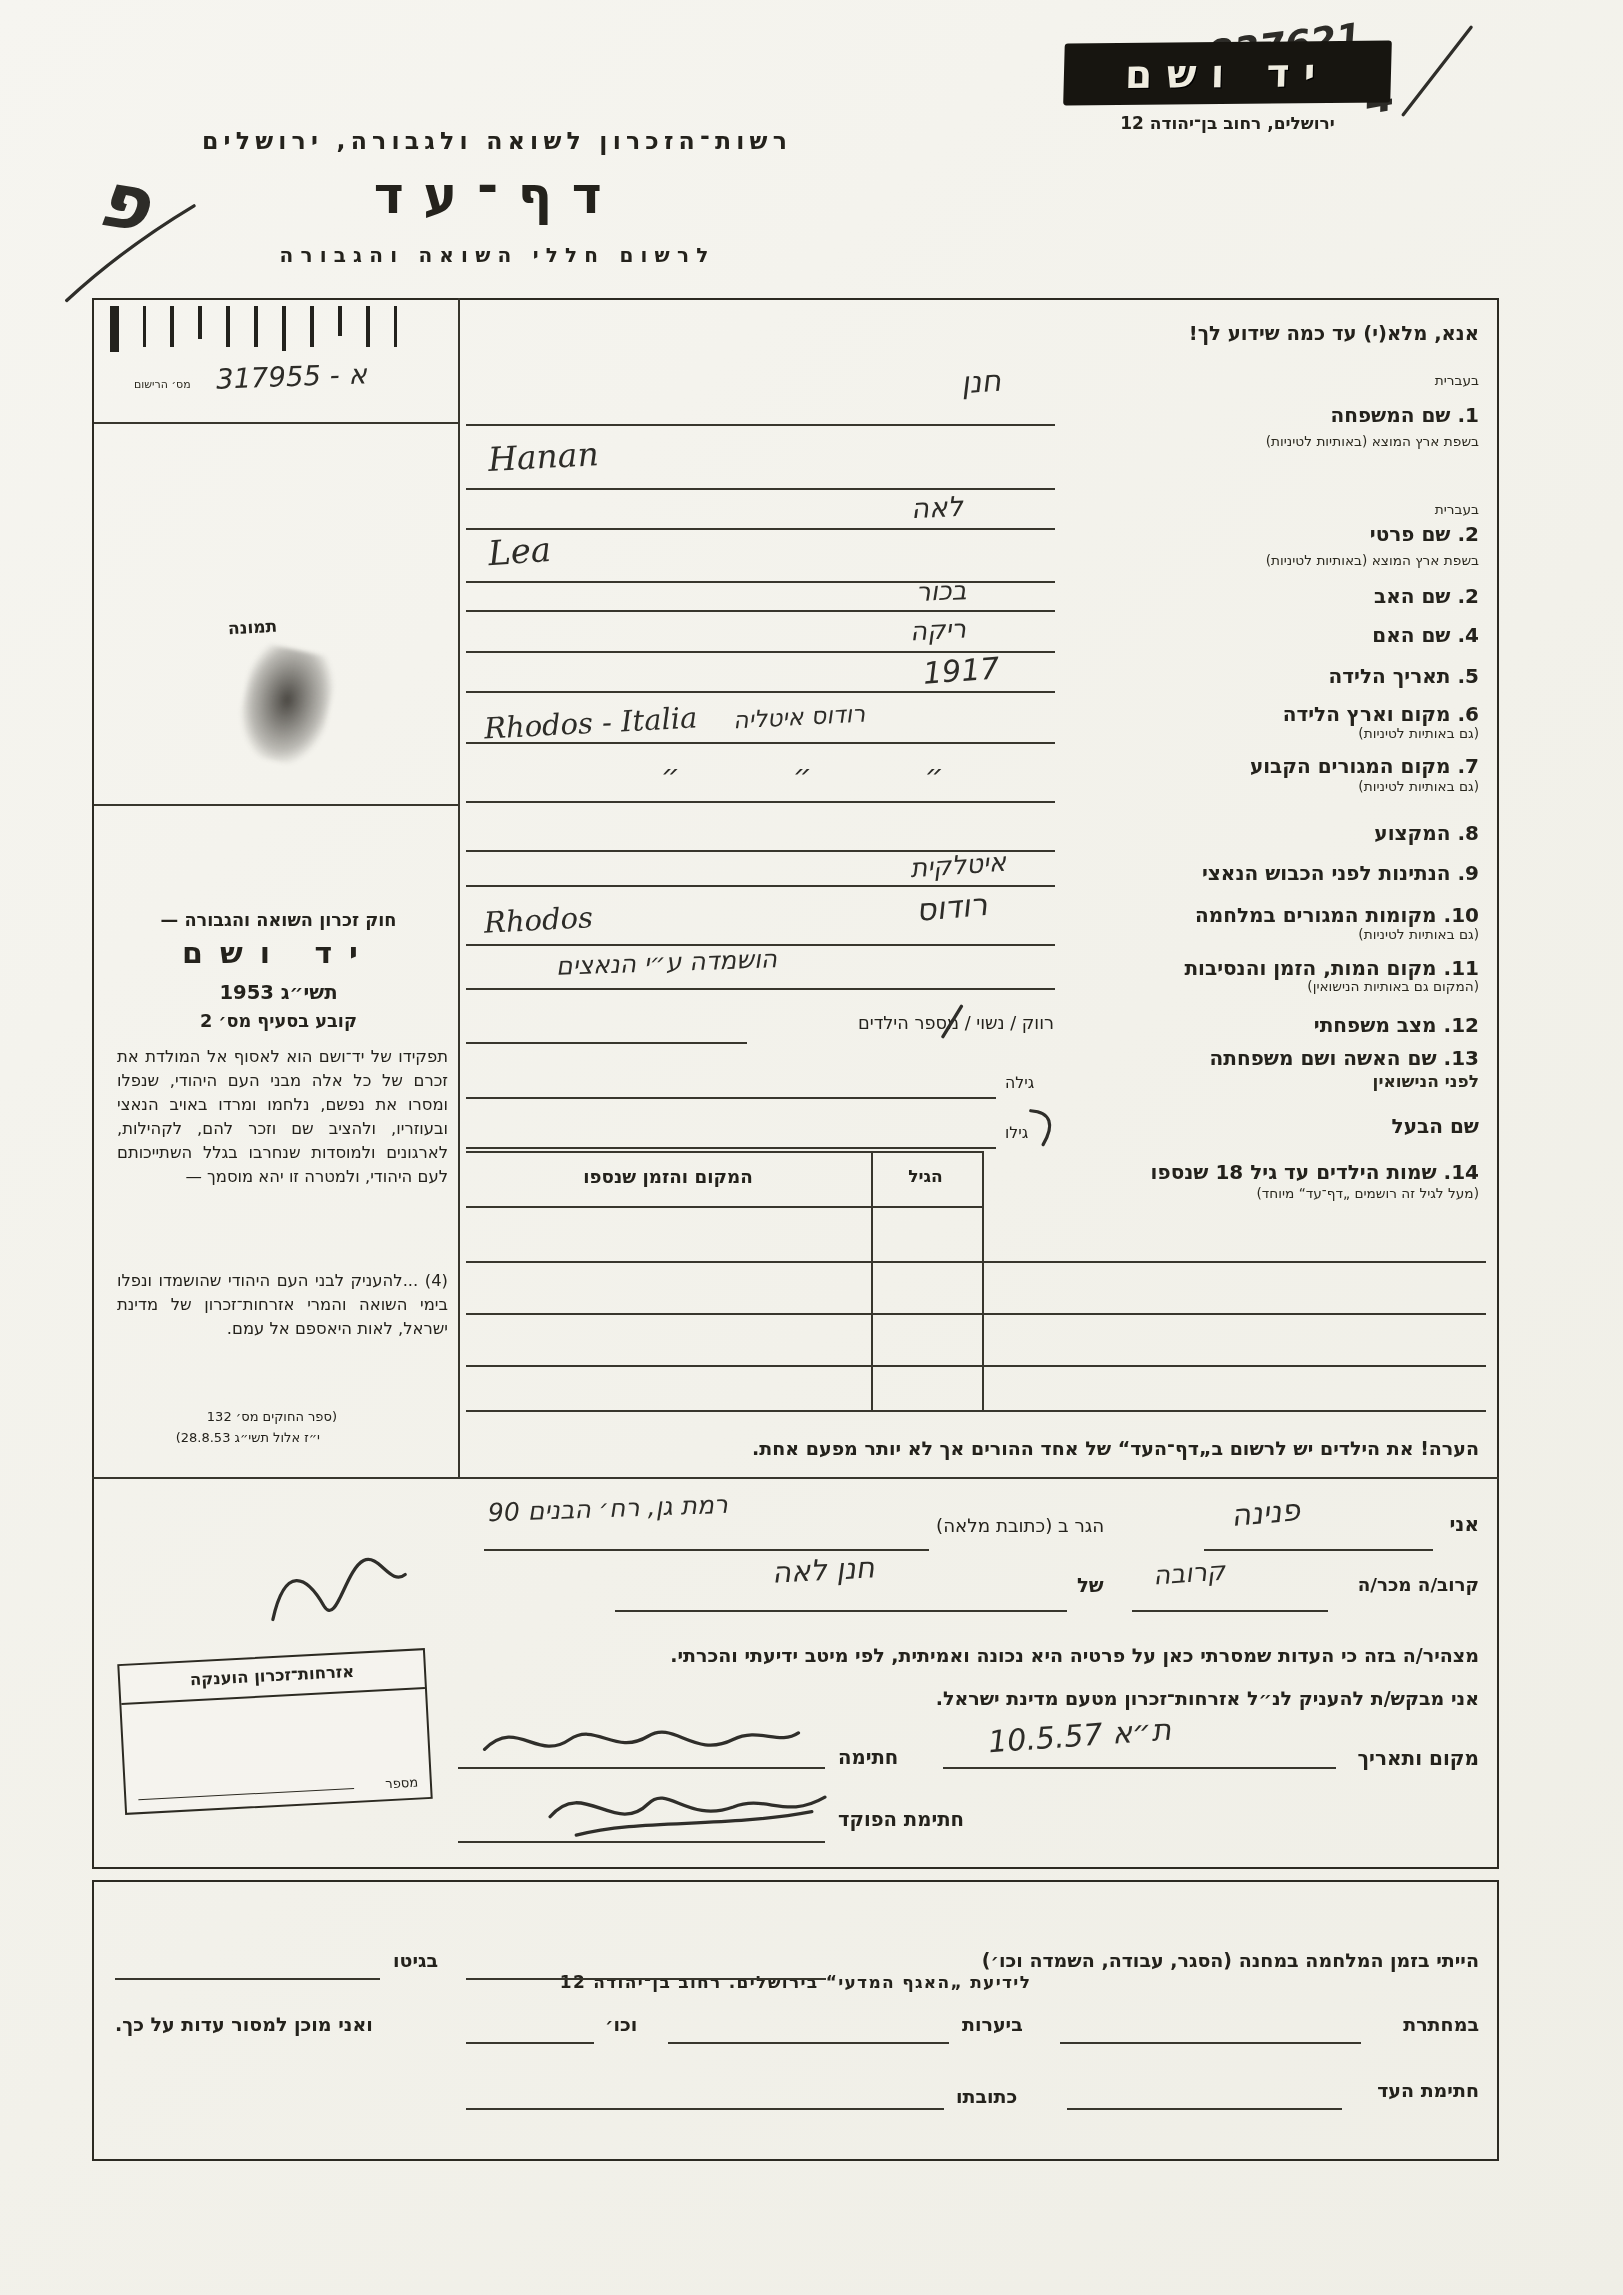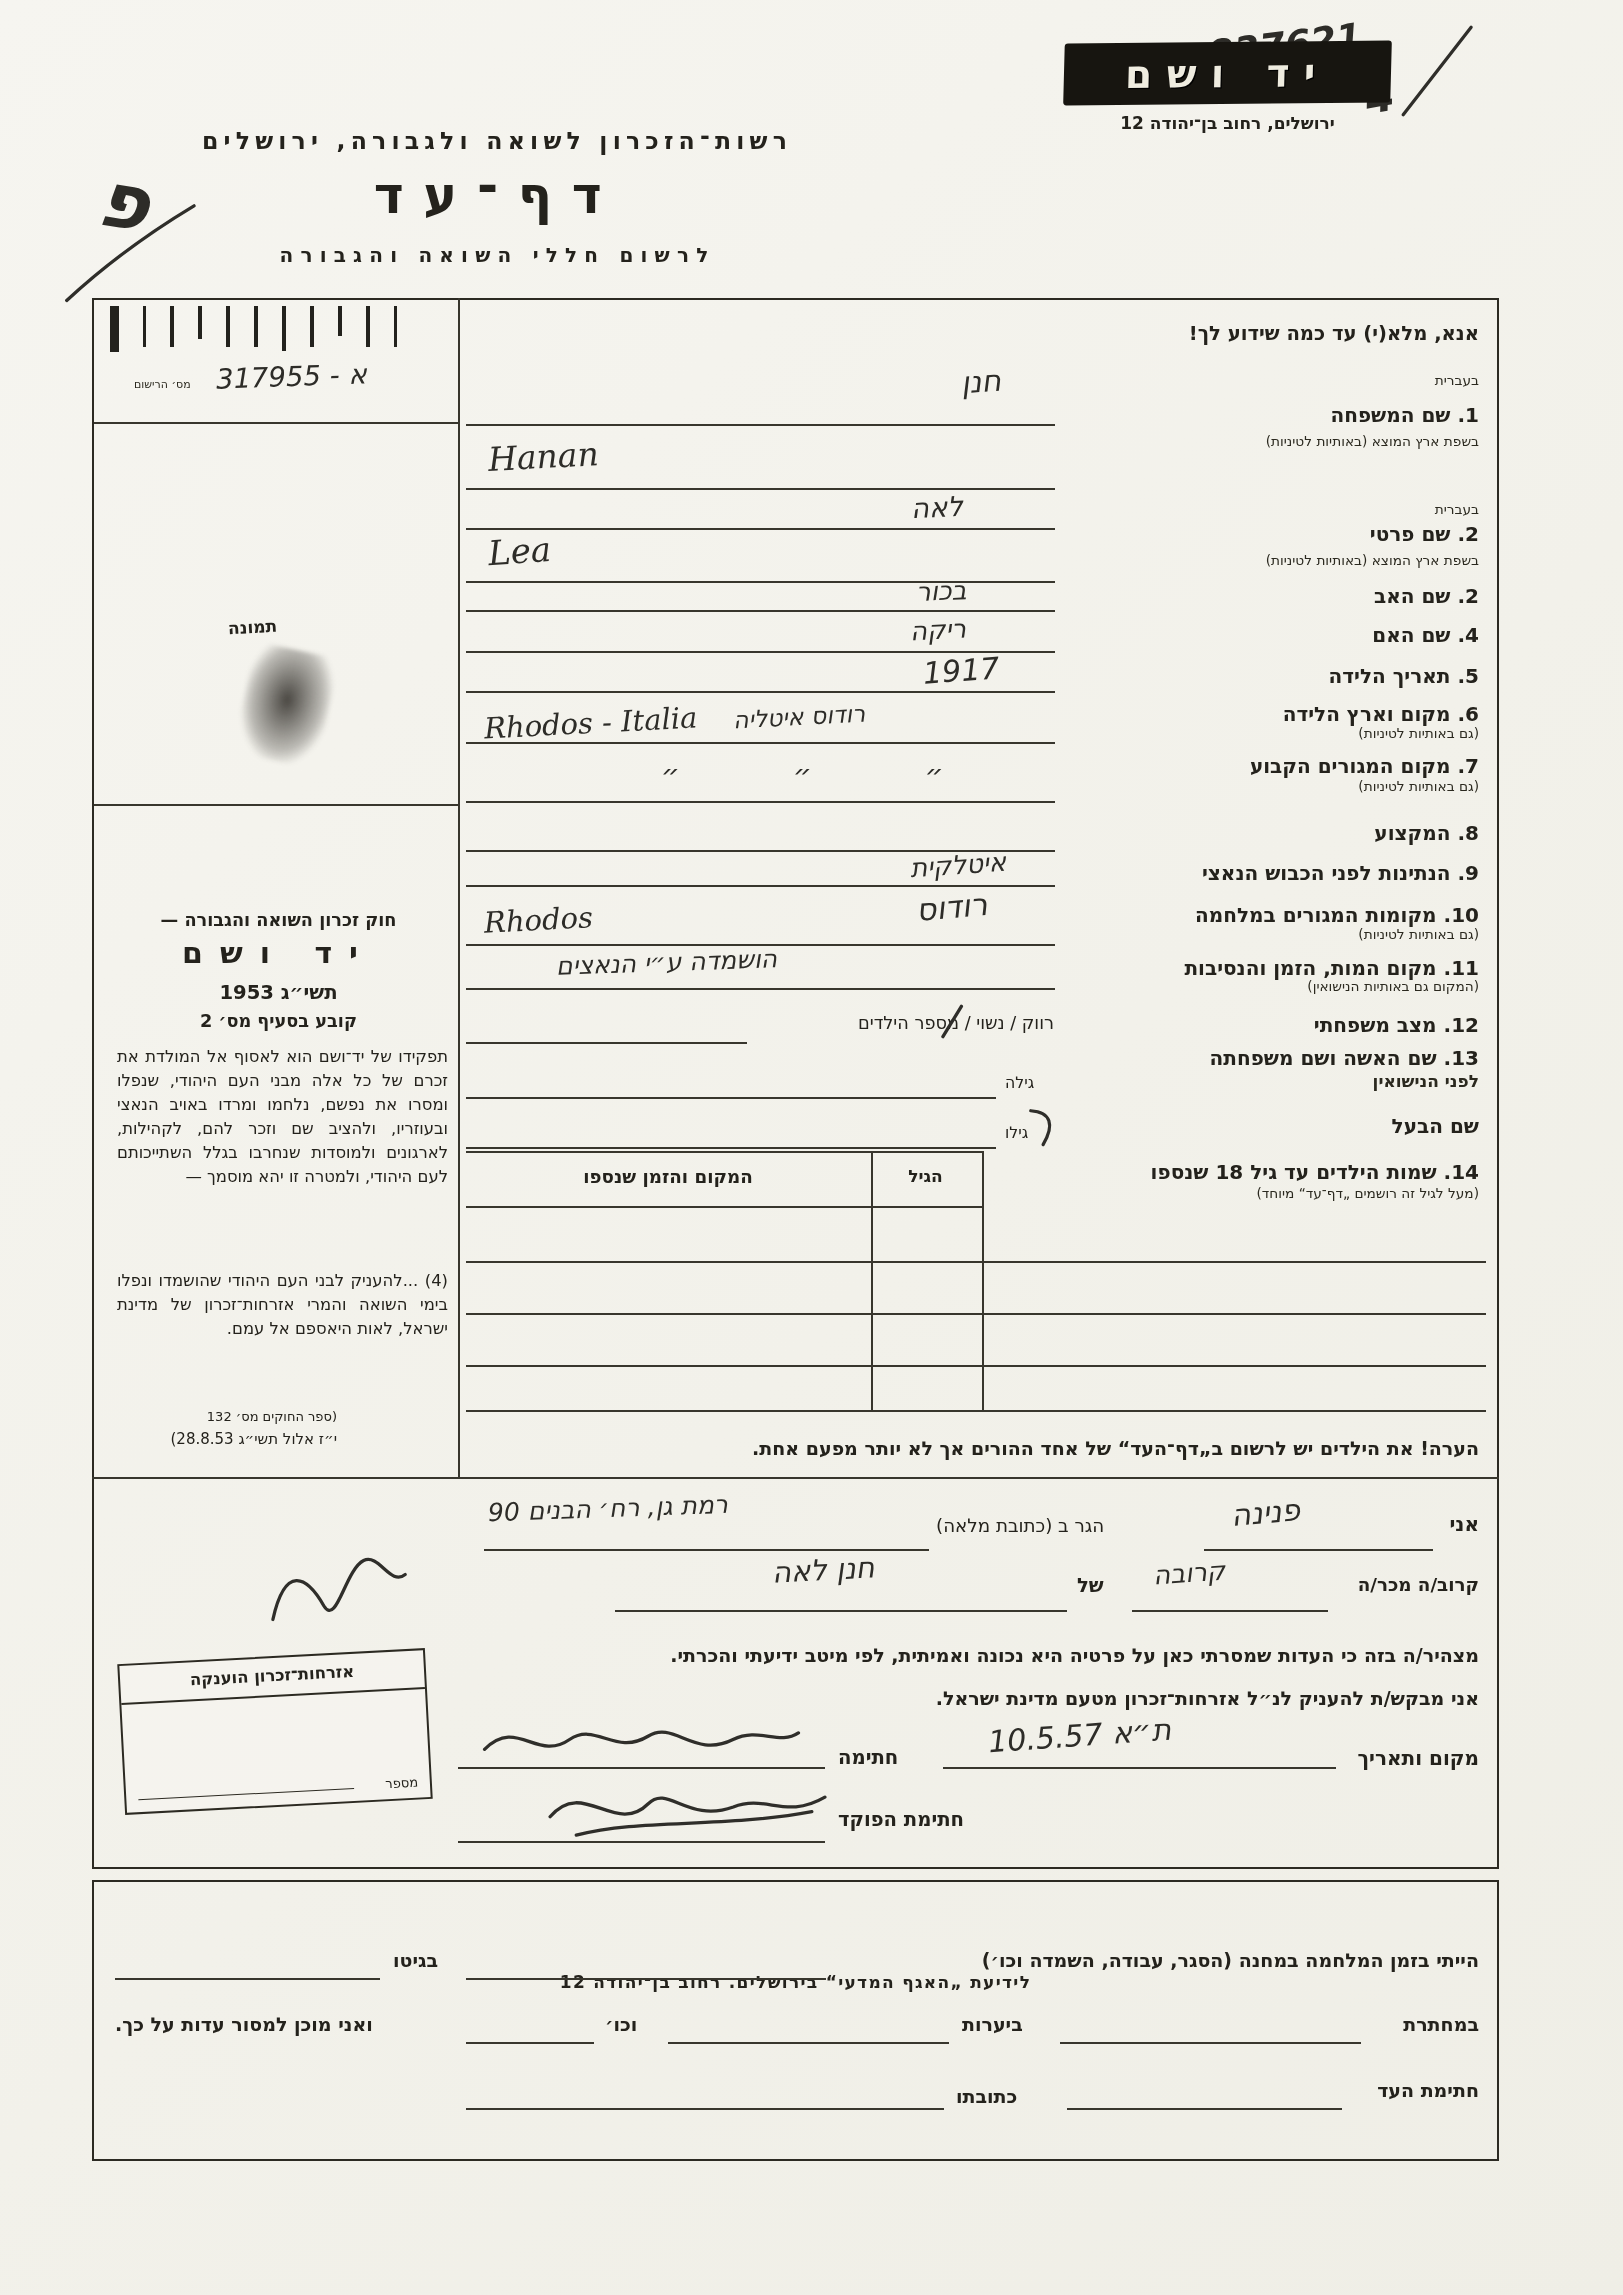--- a/index.html
+++ b/index.html
@@ -97,21 +97,21 @@
   <div class="prt b" style="left:228px; top:617px; font-size:17px; transform:rotate(-3deg);">תמונה</div>
   <div class="blob"></div>
 
   <div class="abs rtl b ctr" style="left:111px; top:910px; width:335px; font-size:17.7px;">חוק זכרון השואה והגבורה —</div>
   <div class="abs rtl b ctr" style="left:111px; top:935px; width:335px; font-size:30px; letter-spacing:17px;">יד ושם</div>
   <div class="abs rtl b ctr" style="left:111px; top:981px; width:335px; font-size:19.6px;">תשי״ג 1953</div>
   <div class="abs rtl b ctr" style="left:111px; top:1011px; width:335px; font-size:17.7px;">קובע בסעיף מס׳ 2</div>
   <div class="abs rtl" style="left:117px; top:1045px; width:331px; font-size:16.4px; line-height:24px; text-align:justify;">תפקידו של יד־ושם הוא לאסוף אל המולדת את זכרם של כל אלה מבני העם היהודי, שנפלו ומסרו את נפשם, נלחמו ומרדו באויב הנאצי ובעוזריו, ולהציב שם וזכר להם, לקהילות, לארגונים ולמוסדות שנחרבו בגלל השתייכותם לעם היהודי, ולמטרה זו יהא מוסמך —</div>
   <div class="abs rtl" style="left:117px; top:1269px; width:331px; font-size:16.4px; line-height:24px; text-align:justify;">(4) ...להעניק לבני העם היהודי שהושמדו ונפלו בימי השואה והמרי אזרחות־זכרון של מדינת ישראל, לאות היאספם אל עמם.</div>
   <div class="abs rtl" style="left:121px; top:1409px; width:216px; font-size:13px; text-align:right;">(ספר החוקים מס׳ 132</div>
-  <div class="abs rtl" style="left:121px; top:1430px; width:216px; font-size:15px; text-align:right;">י״ז אלול תשי״ג 28.8.53)</div>
+  <div class="abs rtl" style="left:104px; top:1430px; width:216px; font-size:13px; text-align:right;">י״ז אלול תשי״ג 28.8.53)</div>
 
   <div class="lbl" style="top:322px; font-size:19.6px;">אנא, מלא(י) עד כמה שידוע לך!</div>
 
   <div class="sub" style="top:372px;">בעברית</div>
   <div class="hwh" style="left:961px; top:364px; font-size:30px; transform:rotate(-4deg);">חנן</div>
   <div class="line" style="left:466px; top:424px; width:589px;"></div>
   <div class="lbl" style="top:403px;">1. שם המשפחה</div>
   <div class="sub" style="top:433px;">בשפת ארץ המוצא (באותיות לטיניות)</div>
   <div class="hwl" style="left:488px; top:437px; font-size:33px; transform:rotate(-3deg);">Hanan</div>
   <div class="line" style="left:466px; top:488px; width:589px;"></div>

